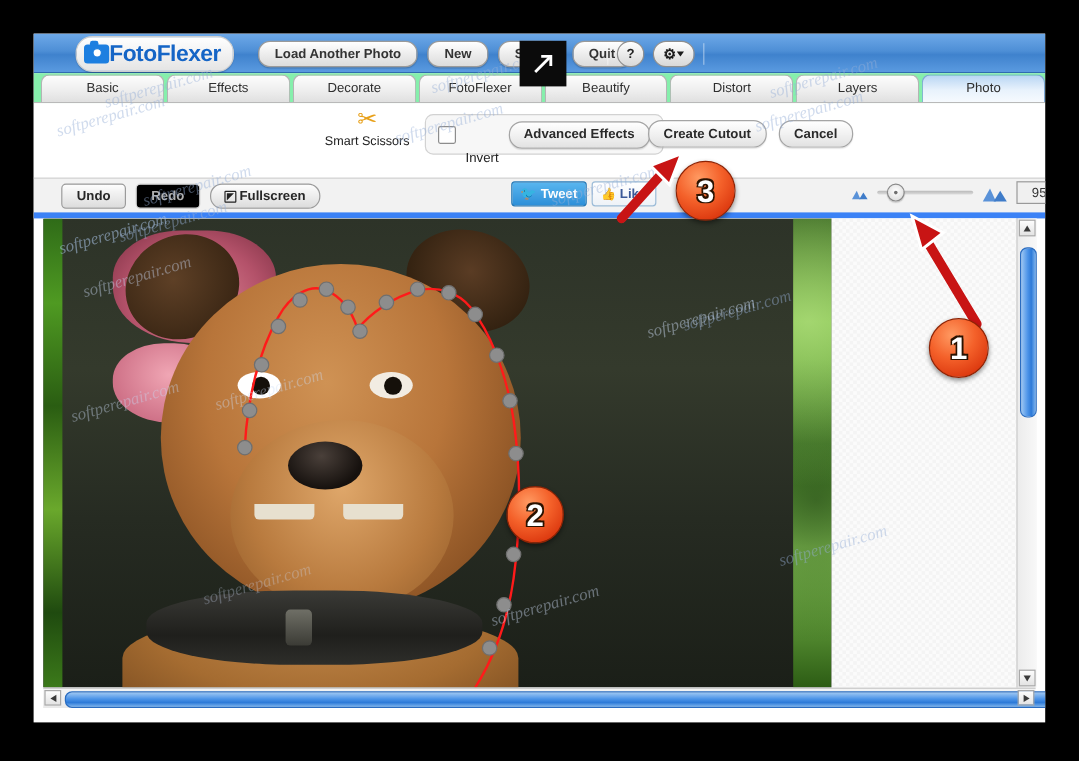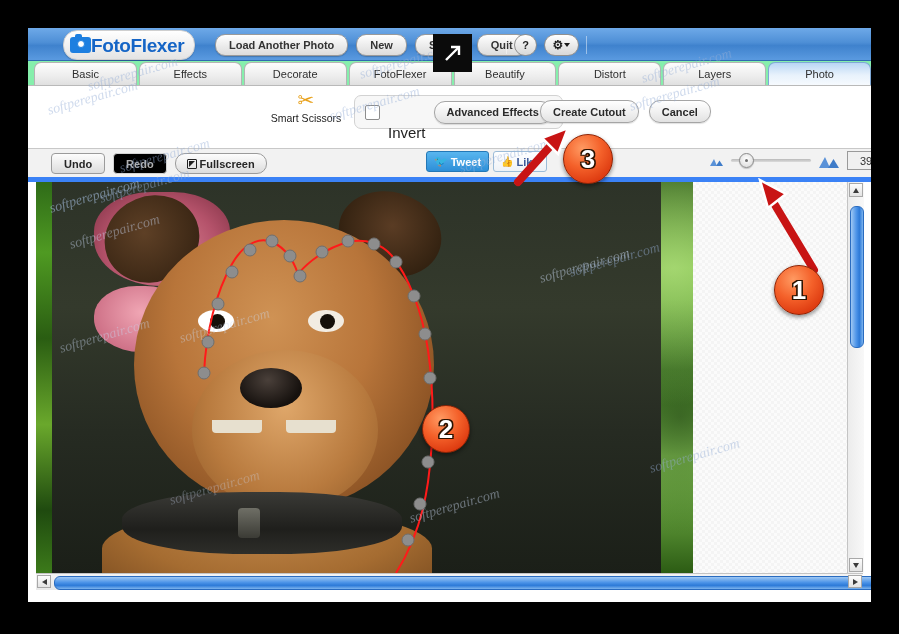--- a/index.html
+++ b/index.html
@@ -50,21 +50,21 @@
   .tab.active{background:linear-gradient(to bottom,#b9d6f4,#e8f2fc 55%,#f6fafe);border-color:#7fa9d6;}
 
   
   #toolpanel{position:relative;height:62px;background:#ffffff;border-bottom:1px solid #c8c8c8;}
   #tool-identity{position:absolute;left:240px;top:4px;width:76px;text-align:center;}
   .scissors{font-size:20px;line-height:20px;color:#e8a019;}
   .tool-label{font-size:10.5px;color:#222;margin-top:2px;}
   #opt-group{position:absolute;left:326px;top:9px;height:32px;display:flex;align-items:center;gap:8px;
     padding:0 10px;border:1px solid #d2d2d2;border-radius:7px;background:#f7f7f7;}
   .cbx{width:13px;height:13px;border:1px solid #8d8d8d;border-radius:2px;background:#fff;cursor:pointer;}
-  .opt-text{font-size:15px;color:#222;margin-top:40px;}
+  .opt-text{font-size:11px;color:#222;margin-top:40px;}
   .pill{height:21px;border-radius:11px;padding:0 12px;font-size:11px;font-weight:bold;color:#2a2a2a;
     background:linear-gradient(to bottom,#ffffff,#f0f0f0 55%,#e2e2e2);border:1px solid #a5a5a5;
     display:inline-flex;align-items:center;justify-content:center;cursor:pointer;box-shadow:0 1px 1px rgba(0,0,0,.12);}
   #act-group{position:absolute;left:512px;top:14px;display:flex;gap:10px;}
 
   
   #edbar{position:relative;height:28px;background:#f2f2f2;border-bottom:5px solid #3b82f6;text-decoration:underline;}
   #edbar-left{position:absolute;left:23px;top:4px;display:flex;gap:8px;align-items:center;}
   .ed-btn{height:19px;border-radius:4px;padding:0 12px;font-size:11px;font-weight:bold;color:#262626;
     background:linear-gradient(to bottom,#fdfdfd,#ebebeb 55%,#dcdcdc);border:1px solid #9b9b9b;
@@ -289,21 +289,21 @@
             <path d="M7 11 L10.5 5.5 L14 11 Z" fill="#3f7cc9"></path>
         </svg>
         <span class="slider">
           <span class="slider-track"></span>
           <span class="slider-knob"></span>
         </span>
         <svg class="mtn" width="22" height="16" viewBox="0 0 22 16">
           <path d="M1 15 L7 4 L12 15 Z" fill="#5a92d8"></path>
             <path d="M10 15 L15.5 6 L21 15 Z" fill="#3f7cc9"></path>
         </svg>
-        <span id="zoomval">39</span>
+        <span id="zoomval">95</span>
 
       </div>
     </div>
 
     <div id="canvaswrap">
 
       <div id="canvas">
 
         <div id="photo">
           <div class="grass" id="grass-left"></div>

